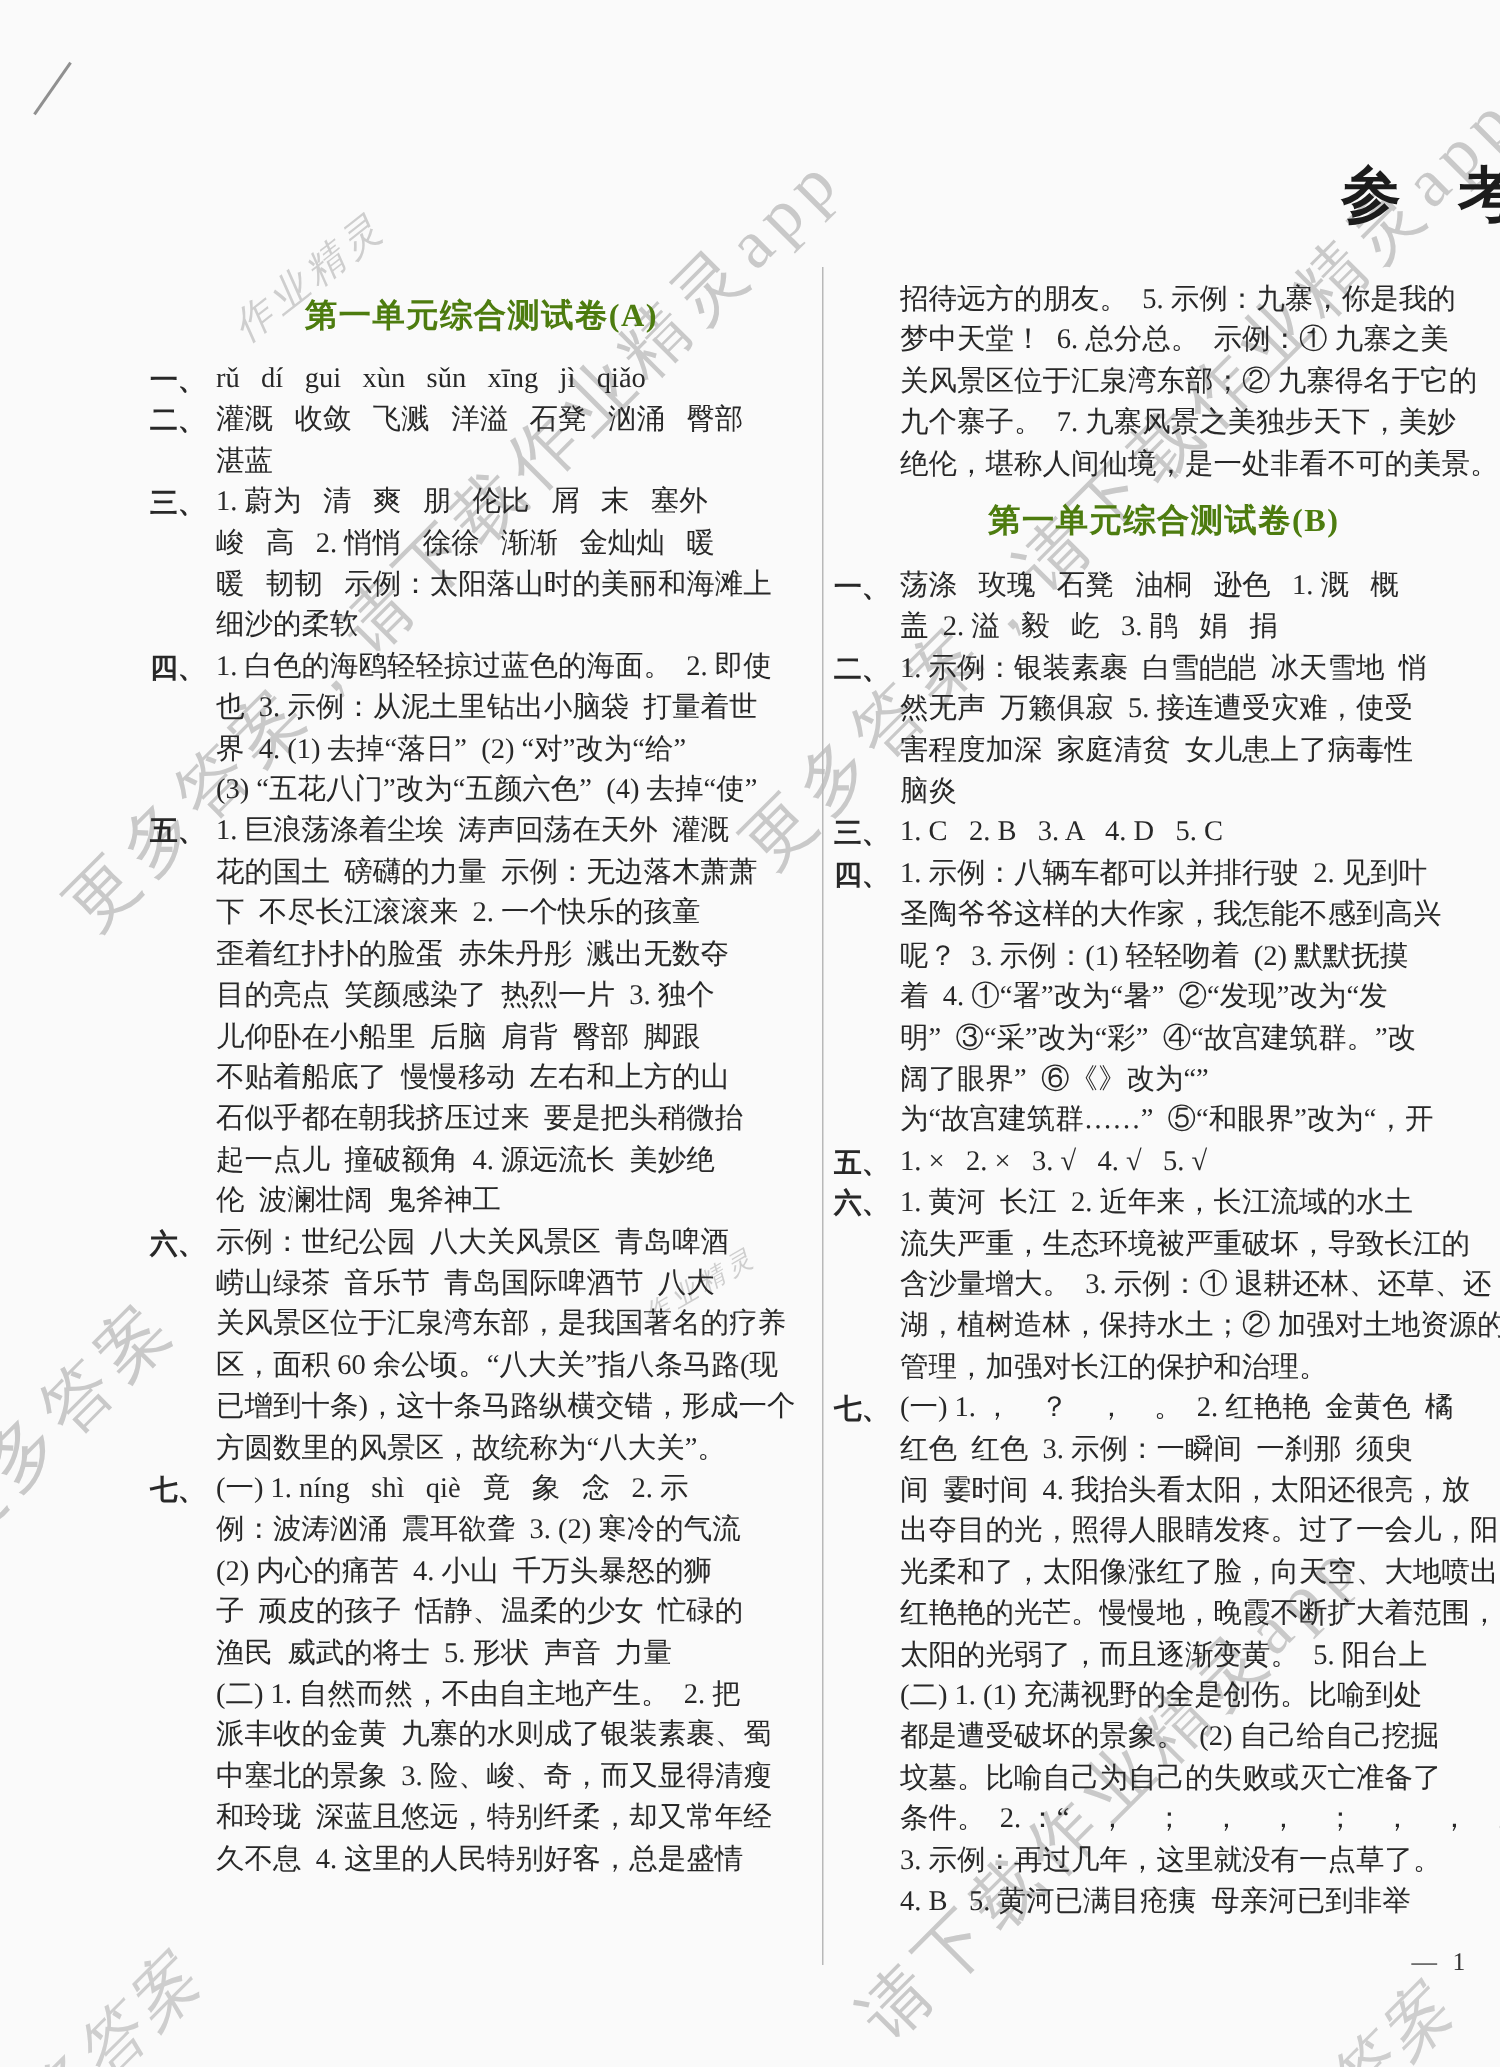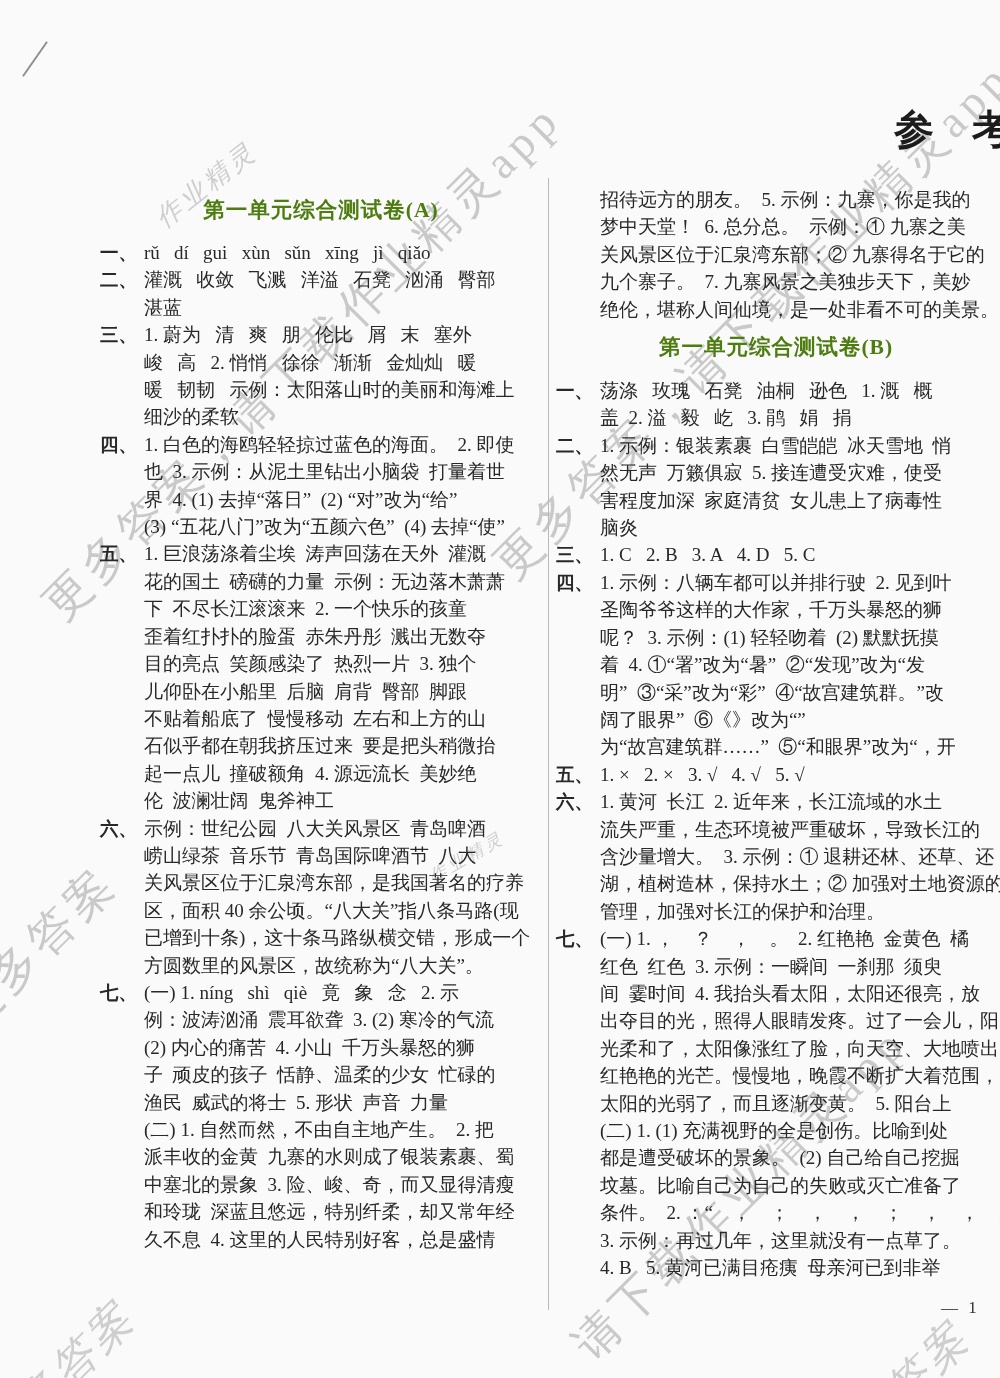--- a/index.html
+++ b/index.html
@@ -110,21 +110,21 @@
           <div class="line">不贴着船底了  慢慢移动  左右和上方的山</div>
           <div class="line">石似乎都在朝我挤压过来  要是把头稍微抬</div>
           <div class="line">起一点儿  撞破额角  4. 源远流长  美妙绝</div>
           <div class="line">伦  波澜壮阔  鬼斧神工</div>
         </div>
         <div class="item">
           <span class="marker">六、</span>
           <div class="line">示例：世纪公园  八大关风景区  青岛啤酒</div>
           <div class="line">崂山绿茶  音乐节  青岛国际啤酒节  八大</div>
           <div class="line">关风景区位于汇泉湾东部，是我国著名的疗养</div>
-          <div class="line">区，面积 40 余公顷。“八大关”指八条马路(现</div>
+          <div class="line">区，面积 60 余公顷。“八大关”指八条马路(现</div>
           <div class="line">已增到十条)，这十条马路纵横交错，形成一个</div>
           <div class="line">方圆数里的风景区，故统称为“八大关”。</div>
         </div>
         <div class="item">
           <span class="marker">七、</span>
           <div class="line">(一) 1. níng   shì   qiè   竟   象   念   2. 示</div>
           <div class="line">例：波涛汹涌  震耳欲聋  3. (2) 寒冷的气流</div>
           <div class="line">(2) 内心的痛苦  4. 小山  千万头暴怒的狮</div>
           <div class="line">子  顽皮的孩子  恬静、温柔的少女  忙碌的</div>
           <div class="line">渔民  威武的将士  5. 形状  声音  力量</div>
@@ -161,21 +161,21 @@
           <div class="line">害程度加深  家庭清贫  女儿患上了病毒性</div>
           <div class="line">脑炎</div>
         </div>
         <div class="item">
           <span class="marker">三、</span>
           <div class="line">1. C   2. B   3. A   4. D   5. C</div>
         </div>
         <div class="item">
           <span class="marker">四、</span>
           <div class="line">1. 示例：八辆车都可以并排行驶  2. 见到叶</div>
-          <div class="line">圣陶爷爷这样的大作家，千万头暴怒的狮</div>
+          <div class="line">圣陶爷爷这样的大作家，我怎能不感到高兴</div>
           <div class="line">呢？  3. 示例：(1) 轻轻吻着  (2) 默默抚摸</div>
           <div class="line">着  4. ①“署”改为“暑”  ②“发现”改为“发</div>
           <div class="line">明”  ③“采”改为“彩”  ④“故宫建筑群。”改</div>
           <div class="line">阔了眼界”  ⑥《》改为“”</div>
           <div class="line">为“故宫建筑群……”  ⑤“和眼界”改为“，开</div>
         </div>
         <div class="item">
           <span class="marker">五、</span>
           <div class="line">1. ×   2. ×   3. √   4. √   5. √</div>
         </div>

